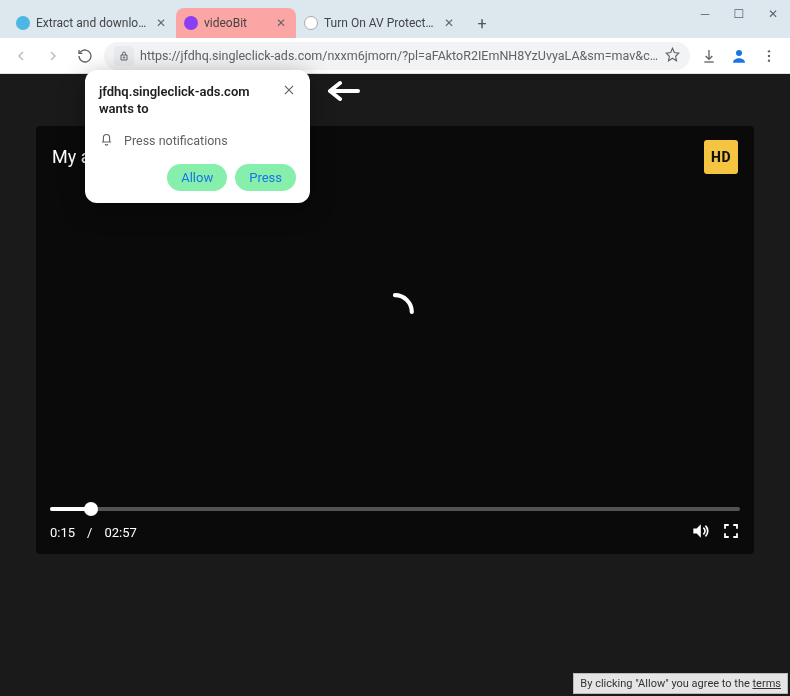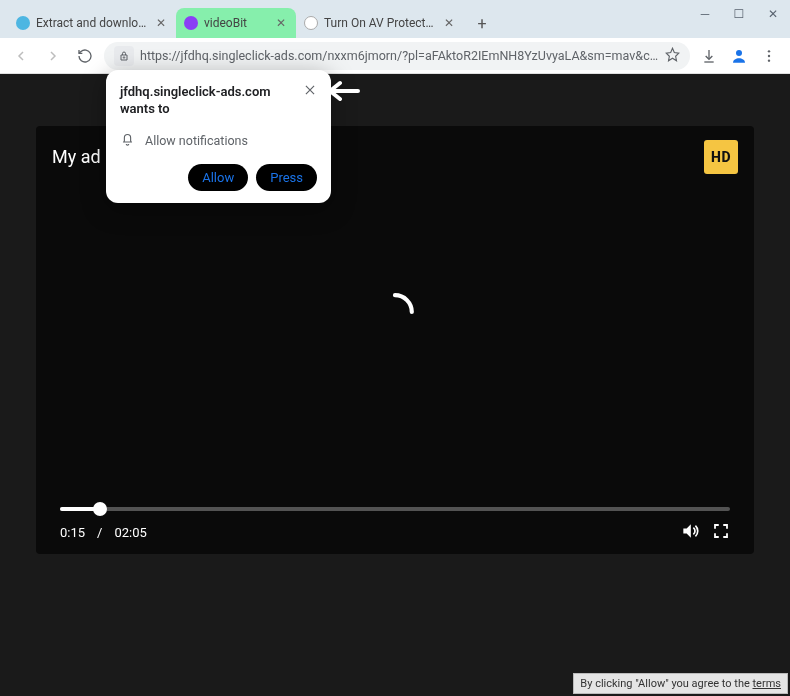--- a/index.html
+++ b/index.html
@@ -4,21 +4,21 @@
 <style>
 * { margin: 0; padding: 0; box-sizing: border-box; font-family: -apple-system, BlinkMacSystemFont, "Segoe UI", Roboto, sans-serif; }
 body { width: 790px; height: 696px; background: #fff; overflow: hidden; position: relative; }
 
 
 .titlebar { height: 38px; background: #dde7ee; display: flex; align-items: flex-end; padding-left: 8px; position: relative; }
 .window-controls { position: absolute; right: 0; top: 0; height: 38px; display: flex; }
 .wc { width: 34px; height: 28px; display: flex; align-items: center; justify-content: center; color: #5a6470; font-size: 12px; }
 .tabs { display: flex; gap: 0; height: 30px; align-items: flex-end; }
 .tab { height: 30px; background: transparent; border-radius: 8px 8px 0 0; display: flex; align-items: center; padding: 0 8px; gap: 6px; font-size: 12px; color: #444; max-width: 168px; min-width: 120px; position: relative; }
-.tab.active { background: #86efac; }
+.tab.active { background: #fca5a5; }
 .tab .favicon { width: 14px; height: 14px; flex-shrink: 0; border-radius: 50%; }
 .tab .tlabel { flex: 1; white-space: nowrap; overflow: hidden; text-overflow: ellipsis; }
 .tab .tclose { width: 14px; height: 14px; display: flex; align-items: center; justify-content: center; color: #666; flex-shrink: 0; }
 .newtab { width: 24px; height: 24px; display: flex; align-items: center; justify-content: center; color: #555; margin-left: 6px; margin-bottom: 3px; }
 
 
 .toolbar { height: 36px; background: #fff; display: flex; align-items: center; padding: 0 8px; gap: 6px; border-bottom: 1px solid #e0e0e0; }
 .navbtn { width: 26px; height: 26px; display: flex; align-items: center; justify-content: center; color: #5f6368; border-radius: 50%; }
 .navbtn.disabled { color: #bdbdbd; }
 .urlbar { flex: 1; height: 28px; background: #f1f3f4; border-radius: 14px; display: flex; align-items: center; padding: 0 10px; gap: 6px; font-size: 12.5px; color: #5f6368; overflow: hidden; }
@@ -28,40 +28,40 @@
 .righticons { display: flex; gap: 4px; }
 
 
 .page { position: absolute; top: 74px; left: 0; right: 0; bottom: 0; background: #1a1a1a; color: #fff; }
 .videoarea { position: absolute; top: 52px; left: 36px; right: 36px; height: 428px; background: #0a0a0a; border-radius: 4px; }
 .mytext { position: absolute; top: 20px; left: 16px; font-size: 18px; color: #fff; }
 .hdbadge { position: absolute; top: 14px; right: 16px; background: #f5c542; color: #111; font-weight: 800; font-size: 14px; padding: 9px 7px; border-radius: 3px; letter-spacing: 0.5px; }
 .spinner { position: absolute; top: 165px; left: 50%; transform: translateX(-50%); width: 42px; height: 42px; }
 .spinner svg { width: 100%; height: 100%; }
 
-.controls { position: absolute; bottom: 0; left: 0; right: 0; padding: 8px 24px 10px; }
+.controls { position: absolute; bottom: 0; left: 0; right: 0; padding: 8px 14px 10px; }
 .progress { position: relative; height: 4px; background: rgba(255,255,255,0.3); border-radius: 2px; margin-bottom: 10px; }
 .progress-fill { height: 100%; width: 6%; background: #fff; border-radius: 2px; }
 .progress-thumb { position: absolute; top: 50%; left: 6%; transform: translate(-50%, -50%); width: 14px; height: 14px; background: #fff; border-radius: 50%; }
 .controlrow { display: flex; align-items: center; gap: 12px; font-size: 13px; color: #fff; }
 .controlrow .spacer { flex: 1; }
 
 .bottomtext { position: absolute; top: 508px; left: 0; right: 0; text-align: center; font-size: 26px; color: #fff; line-height: 1.35; }
 .bottomtext .bold { font-weight: 700; }
 
 .disclaimer { position: absolute; bottom: 2px; right: 2px; background: #e5e5e5; color: #333; font-size: 11px; padding: 3px 6px; border: 1px solid #bbb; }
 .disclaimer u { text-decoration: underline; }
 
 
-.perm { position: absolute; top: 70px; left: 85px; width: 225px; background: #fff; border-radius: 12px; box-shadow: 0 6px 24px rgba(0,0,0,0.35); padding: 14px 14px 12px; color: #202124; z-index: 50; margin-left: 21px; }
+.perm { position: absolute; top: 70px; left: 85px; width: 225px; background: #fff; border-radius: 12px; box-shadow: 0 6px 24px rgba(0,0,0,0.35); padding: 14px 14px 12px; color: #202124; z-index: 50; }
 .perm-title { font-size: 13px; font-weight: 600; line-height: 1.3; padding-right: 20px; }
 .perm-close { position: absolute; top: 12px; right: 12px; width: 16px; height: 16px; color: #5f6368; cursor: pointer; }
 .perm-row { display: flex; align-items: center; gap: 10px; margin-top: 14px; font-size: 12.5px; color: #5f6368; }
 .perm-btns { display: flex; gap: 8px; justify-content: flex-end; margin-top: 14px; }
-.perm-btn { border: none; background: #000000; color: #1a73e8; font-size: 13px; padding: 6px 14px; border-radius: 16px; cursor: pointer; }
+.perm-btn { border: none; background: #86efac; color: #1a73e8; font-size: 13px; padding: 6px 14px; border-radius: 16px; cursor: pointer; }
 
 
 .arrow { position: absolute; top: 80px; left: 328px; z-index: 60; color: #fff; }
 
 
 .wm { position: absolute; top: 200px; left: 0; right: 0; text-align: center; font-size: 110px; font-weight: 700; color: rgba(255,255,255,0.04); letter-spacing: 2px; pointer-events: none; font-style: italic; transform: rotate(-6deg); }
 .wm2 { position: absolute; top: 330px; left: 0; right: 0; text-align: center; font-size: 95px; font-weight: 700; color: rgba(255,255,255,0.04); letter-spacing: 4px; pointer-events: none; font-style: italic; transform: rotate(-6deg);}
 </style>
 </head>
 <body>
@@ -162,21 +162,21 @@
         </svg>
     </div>
     <div class="controls">
       <div class="progress">
         <div class="progress-fill"></div>
         <div class="progress-thumb"></div>
       </div>
       <div class="controlrow">
         <span>0:15</span>
           <span> / </span>
-          <span>02:05</span>
+          <span>02:57</span>
         <span class="spacer"></span>
         <span>
           <svg width="20" height="20" viewBox="0 0 24 24" fill="#fff">
               <path d="M4 9v6h4l5 5V4L8 9H4z"></path>
               <path d="M16 8a5 5 0 0 1 0 8" fill="none" stroke="#fff" stroke-width="2"></path>
               <path d="M18.5 5.5a9 9 0 0 1 0 13" fill="none" stroke="#fff" stroke-width="2"></path>
             </svg>
         </span>
         <span>
           <svg width="18" height="18" viewBox="0 0 24 24" fill="none" stroke="#fff" stroke-width="2.4">
@@ -200,21 +200,21 @@
         <path d="M5 5l14 14M19 5L5 19"></path>
       </svg>
   </div>
   <div class="perm-row">
     <span>
       <svg width="15" height="15" viewBox="0 0 24 24" fill="none" stroke="#5f6368" stroke-width="1.8">
           <path d="M18 16H6l1-2V9a5 5 0 0 1 10 0v5l1 2z"></path>
           <path d="M10 19a2 2 0 0 0 4 0"></path>
         </svg>
     </span>
-    <span>Allow notifications</span>
+    <span>Press notifications</span>
   </div>
   <div class="perm-btns">
     <button class="perm-btn">Allow</button>
     <button class="perm-btn">Press</button>
   </div>
 </div>
 
 <div class="arrow">
   <svg width="36" height="22" viewBox="0 0 36 22">
       <path d="M2 11 L30 11 M2 11 L12 3 M2 11 L12 19" stroke="#fff" stroke-width="4" fill="none" stroke-linecap="round"></path>

